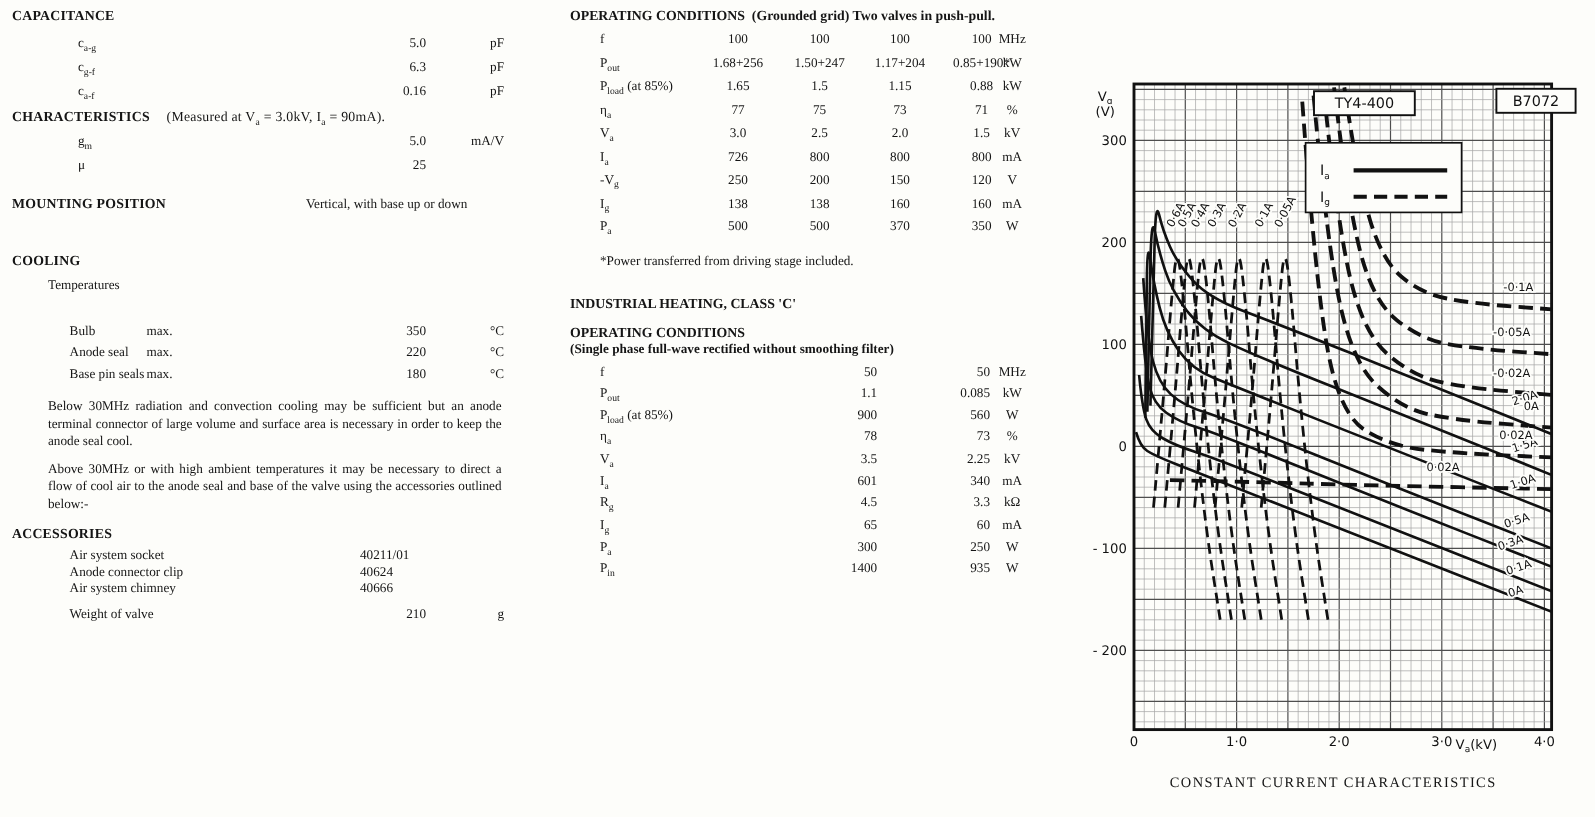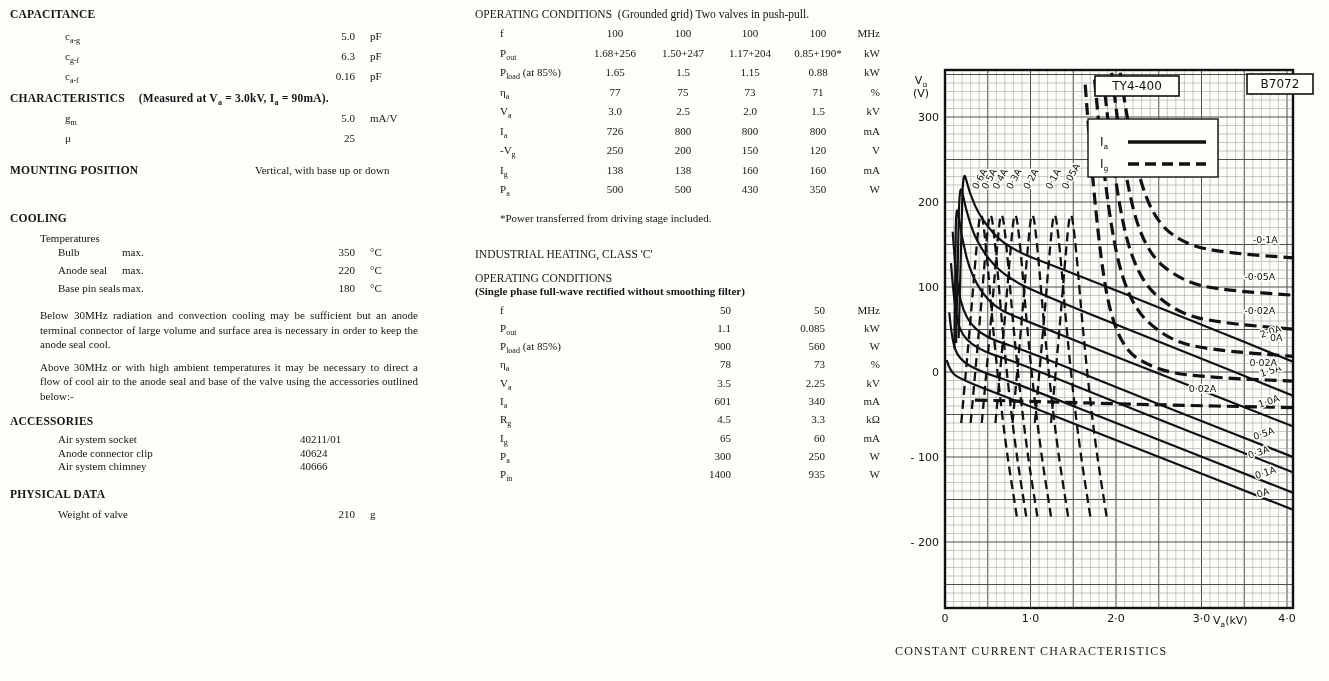--- a/index.html
+++ b/index.html
@@ -1,67 +1,67 @@
 <!DOCTYPE html>
 <html><head>
 <meta charset="utf-8">
 <style>
   html,body{margin:0;padding:0}
   body{width:1329px;height:681px;background:#fdfdfa;color:#151515;overflow:hidden;
        font-family:"Liberation Serif","DejaVu Serif",serif;font-size:11px}
   .page{position:absolute;inset:0}
   sub{font-size:8px;line-height:0}
   .sec-title{font-weight:700;font-size:11.5px;letter-spacing:.2px}
-  .hnote{font-weight:700;margin-left:14px}
+  .hnote{font-weight:400;margin-left:14px}
   
   .col-left{position:absolute;left:10px;top:8px;width:422px}
   .cap-table{margin-top:8px}
   .lrow{position:relative;height:20px;padding-top:2px;box-sizing:border-box}
   .lrow .lab{position:absolute;left:55px;top:2px}
   .lrow .lab2{position:absolute;left:48px;top:2px}
   .lrow .qual{position:absolute;left:112px;top:2px}
   .lrow .val{position:absolute;left:290px;width:55px;text-align:right;top:2px}
   .lrow .valL{position:absolute;left:290px;top:2px}
-  .lrow .unit{position:absolute;left:360px;width:50px;top:2px}
+  .lrow .unit{position:absolute;left:360px;width:50px;text-align:right;top:2px}
   .char-title{margin-top:4px}
   .char-table{margin-top:6px}
   .mount-row{position:relative;height:16px;margin-top:14px}
   .mount-val{position:absolute;left:245px;font-weight:400}
   .cool-title{margin-top:32px}
   .cool-sub{margin:8px 0 0 30px}
-  .cool-table{margin-top:0}
+  .cool-table{margin-top:24px}
   .cool-table .lrow{height:18px}
   .para{margin:10px 0 0 30px;width:378px;line-height:1.32;text-align:justify}
   .para+.para{margin-top:8px}
   .acc-title{margin-top:12px}
   .acc-table{margin-top:6px}
   .acc-table .lrow{height:13.5px;padding-top:0}
   .acc-table .lrow .lab2,.acc-table .lrow .valL{top:0}
   .phys-title{margin-top:14px}
   .phys-table{margin-top:6px}
   
   .col-mid{position:absolute;left:475px;top:8px;width:415px}
-  .mhead{font-weight:400;font-size:11.5px}
+  .mhead{font-weight:700;font-size:11.5px}
   .mtable{margin-top:6px}
   .mrow{position:relative;height:19.5px}
   .mrow .lab{position:absolute;left:25px;top:1px}
   .mrow .c{position:absolute;width:72px;text-align:center;top:1px}
   .mrow .c0{left:104px}.mrow .c1{left:172px}.mrow .c2{left:239px}.mrow .c3{left:307px}
-  .mrow .u{position:absolute;left:352px;width:53px;text-align:right;top:1px}
+  .mrow .u{position:absolute;left:342px;width:53px;text-align:center;top:1px}
   .mrow .r1{position:absolute;left:150px;width:106px;text-align:right;top:1px}
   .mrow .r2{position:absolute;left:250px;width:100px;text-align:right;top:1px}
   .footnote{margin:10px 0 0 25px}
   .ind-title{margin-top:24px}
   .ind-sub{margin-top:12px}
   .ind-sub2{font-weight:700;line-height:14px}
   .ind-table{margin-top:5px}
   .ind-table .mrow{height:18.3px}
   
   .chart-wrap{position:absolute;left:895px;top:62px;width:432px}
-  .chart-caption{margin-top:8px;font-size:12px;letter-spacing:1.2px;font-weight:400}
+  .chart-caption{margin-top:8px;text-align:center;font-size:12px;letter-spacing:1.2px;font-weight:400}
   svg text{font-family:"DejaVu Sans","Liberation Sans",sans-serif}
 </style>
 </head>
 <body>
 
 <div class="page">
 
   <div class="col-left">
     <div>
       <div class="sec-title">CAPACITANCE</div>
@@ -140,21 +140,20 @@
             <span class="lab2">Anode connector clip</span>
             <span class="valL">40624</span>
           </div>
           <div class="lrow">
             <span class="lab2">Air system chimney</span>
             <span class="valL">40666</span>
           </div>
         </div>
     </div>
     <div>
-      <div class="sec-title phys-title">PHYSICAL DATA</div>
       <div class="phys-table" id="phys-table">
           <div class="lrow">
             <span class="lab2">Weight of valve</span>
             <span class="val">210</span>
             <span class="unit">g</span>
           </div>
         </div>
     </div>
   </div>
 
@@ -224,21 +223,21 @@
           <span class="c c0">138</span>
           <span class="c c1">138</span>
           <span class="c c2">160</span>
           <span class="c c3">160</span>
           <span class="u">mA</span>
         </div>
         <div class="mrow">
           <span class="lab">P<sub>a</sub></span>
           <span class="c c0">500</span>
           <span class="c c1">500</span>
-          <span class="c c2">430</span>
+          <span class="c c2">370</span>
           <span class="c c3">350</span>
           <span class="u">W</span>
         </div>
       </div>
     <div class="footnote">*Power transferred from driving stage included.</div>
 
     <div class="mhead ind-title">INDUSTRIAL HEATING, CLASS 'C'</div>
     <div class="mhead ind-sub">OPERATING CONDITIONS</div>
     <div class="ind-sub2">(Single phase full-wave rectified without smoothing filter)</div>
     <div class="ind-table" id="ind-table">

